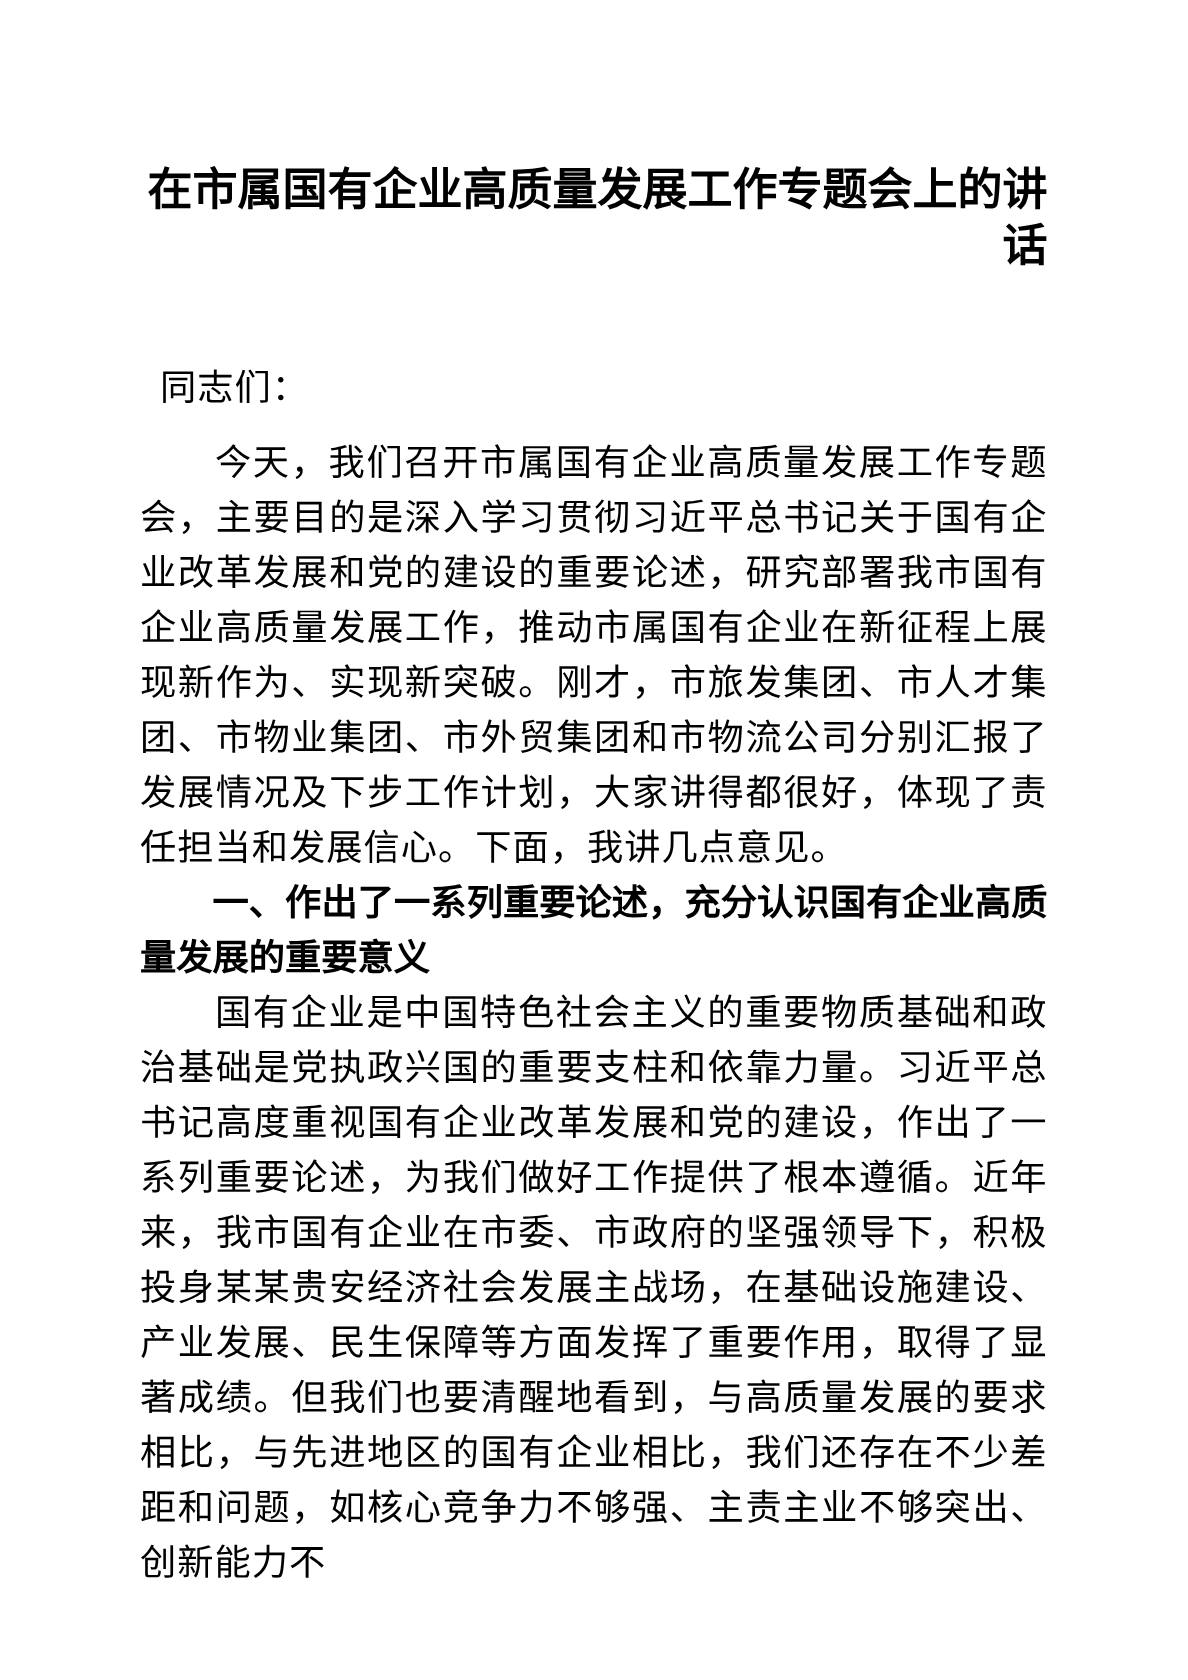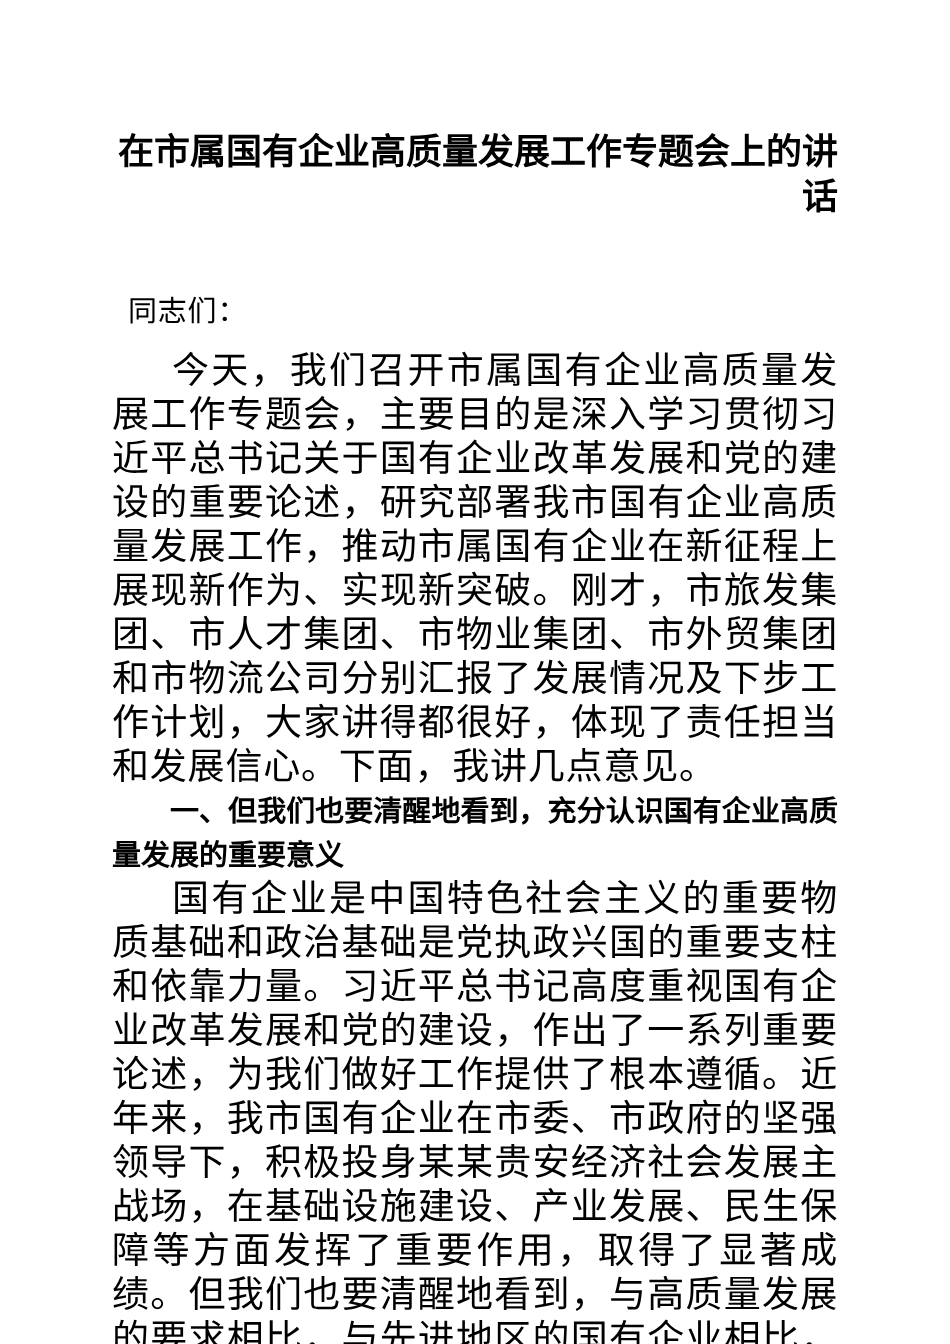--- a/index.html
+++ b/index.html
@@ -58,21 +58,21 @@
     text-justify: inter-ideograph;
     word-break: break-all;
     letter-spacing: 0.8px;
   }
 
   
   .body-para {
     margin: 0;
     padding: 0;
     font-family: "Liberation Serif", "DejaVu Serif", serif;
-    font-size: 37px;
+    font-size: 29px;
     line-height: 44px;
     color: #000000;
     text-indent: 60px;
     text-align: justify;
     text-justify: inter-ideograph;
     word-break: break-all;
     letter-spacing: 0.8px;
   }
 
   
@@ -99,19 +99,19 @@
   <div class="doc">
 
     <h1 class="doc-title">在市属国有企业高质量发展工作专题会上的讲话</h1>
 
     <div class="title-gap"></div>
 
     <p class="salutation">同志们：</p>
 
     <p class="body-para">今天，我们召开市属国有企业高质量发展工作专题会，主要目的是深入学习贯彻习近平总书记关于国有企业改革发展和党的建设的重要论述，研究部署我市国有企业高质量发展工作，推动市属国有企业在新征程上展现新作为、实现新突破。刚才，市旅发集团、市人才集团、市物业集团、市外贸集团和市物流公司分别汇报了发展情况及下步工作计划，大家讲得都很好，体现了责任担当和发展信心。下面，我讲几点意见。</p>
 
-    <p class="section-heading">一、但我们也要清醒地看到，充分认识国有企业高质量发展的重要意义</p>
+    <p class="section-heading">一、作出了一系列重要论述，充分认识国有企业高质量发展的重要意义</p>
 
     <p class="body-para">国有企业是中国特色社会主义的重要物质基础和政治基础是党执政兴国的重要支柱和依靠力量。习近平总书记高度重视国有企业改革发展和党的建设，作出了一系列重要论述，为我们做好工作提供了根本遵循。近年来，我市国有企业在市委、市政府的坚强领导下，积极投身某某贵安经济社会发展主战场，在基础设施建设、产业发展、民生保障等方面发挥了重要作用，取得了显著成绩。但我们也要清醒地看到，与高质量发展的要求相比，与先进地区的国有企业相比，我们还存在不少差距和问题，如核心竞争力不够强、主责主业不够突出、创新能力不</p>
 
   </div>
 
 </div>
 
 </body></html>

